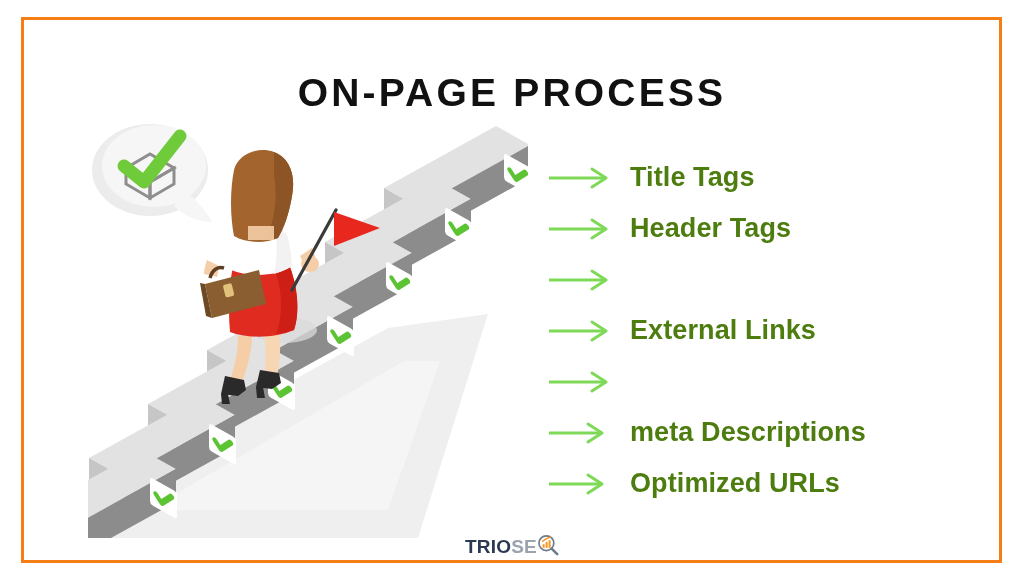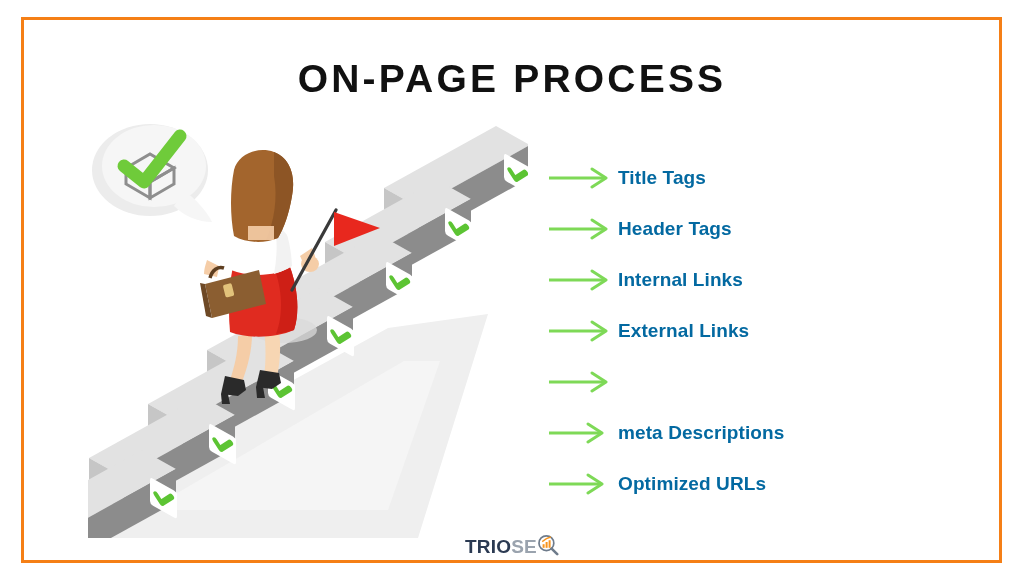--- a/index.html
+++ b/index.html
@@ -32,21 +32,21 @@
     height: 546px;
     border: 3px solid #F57F16;
     box-sizing: border-box;
     pointer-events: none;
   }
 
   
   .title {
     position: absolute;
     left: 0;
-    top: 57px;
+    top: 71px;
     width: 1024px;
     text-align: center;
     font-family: "Liberation Sans", sans-serif;
     font-size: 39px;
     font-weight: bold;
     letter-spacing: 3.2px;
     color: #111111;
     white-space: nowrap;
   }
 
@@ -73,25 +73,25 @@
     display: flex;
     align-items: center;
   }
   .arrow {
     width: 66px;
     height: 22px;
     flex: 0 0 66px;
     display: block;
   }
   .row-label {
-    margin-left: 4px;
-    font-family: "Liberation Sans", sans-serif;
-    font-size: 19px;
+    margin-left: 16px;
+    font-family: "Liberation Sans", sans-serif;
+    font-size: 27px;
     font-weight: bold;
-    color: #0369a1;
+    color: #4d7c0f;
     letter-spacing: 0.1px;
     white-space: nowrap;
   }
 
   
   .logo {
     position: absolute;
     left: 0;
     top: 534px;
     width: 1024px;
@@ -274,21 +274,20 @@
         <polyline points="44,2 58,11 44,20" fill="none" stroke="#7ED957" stroke-width="3" stroke-linecap="round" stroke-linejoin="round"></polyline>
       </svg>
       <span class="row-label">Header Tags</span>
     </div>
 
     <div class="list-row">
       <svg class="arrow" viewBox="0 0 66 22">
         <line x1="1" y1="11" x2="56" y2="11" stroke="#7ED957" stroke-width="3"></line>
         <polyline points="44,2 58,11 44,20" fill="none" stroke="#7ED957" stroke-width="3" stroke-linecap="round" stroke-linejoin="round"></polyline>
       </svg>
-      <span class="row-label">Internal Links</span>
     </div>
 
     <div class="list-row">
       <svg class="arrow" viewBox="0 0 66 22">
         <line x1="1" y1="11" x2="56" y2="11" stroke="#7ED957" stroke-width="3"></line>
         <polyline points="44,2 58,11 44,20" fill="none" stroke="#7ED957" stroke-width="3" stroke-linecap="round" stroke-linejoin="round"></polyline>
       </svg>
       <span class="row-label">External Links</span>
     </div>
 

